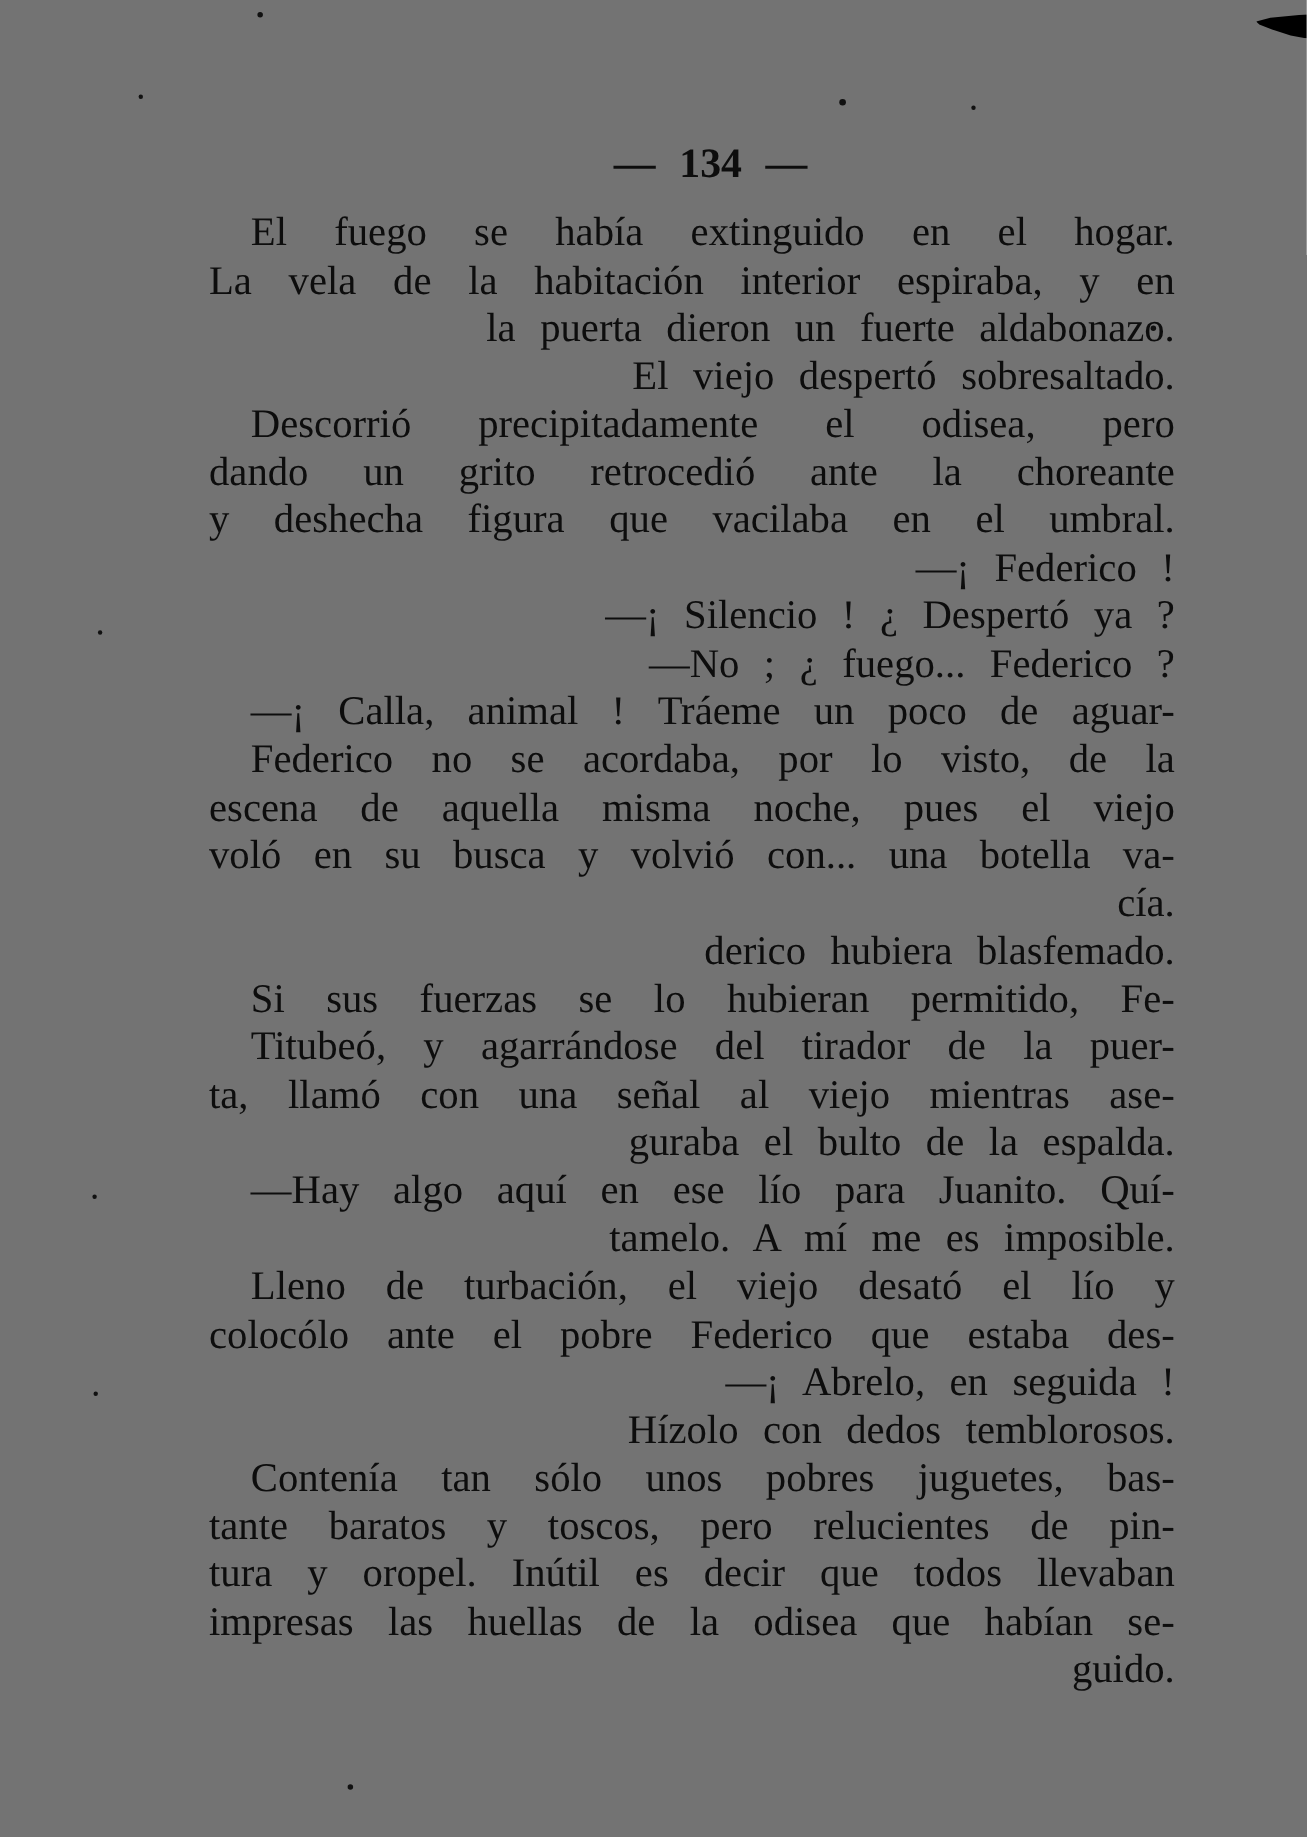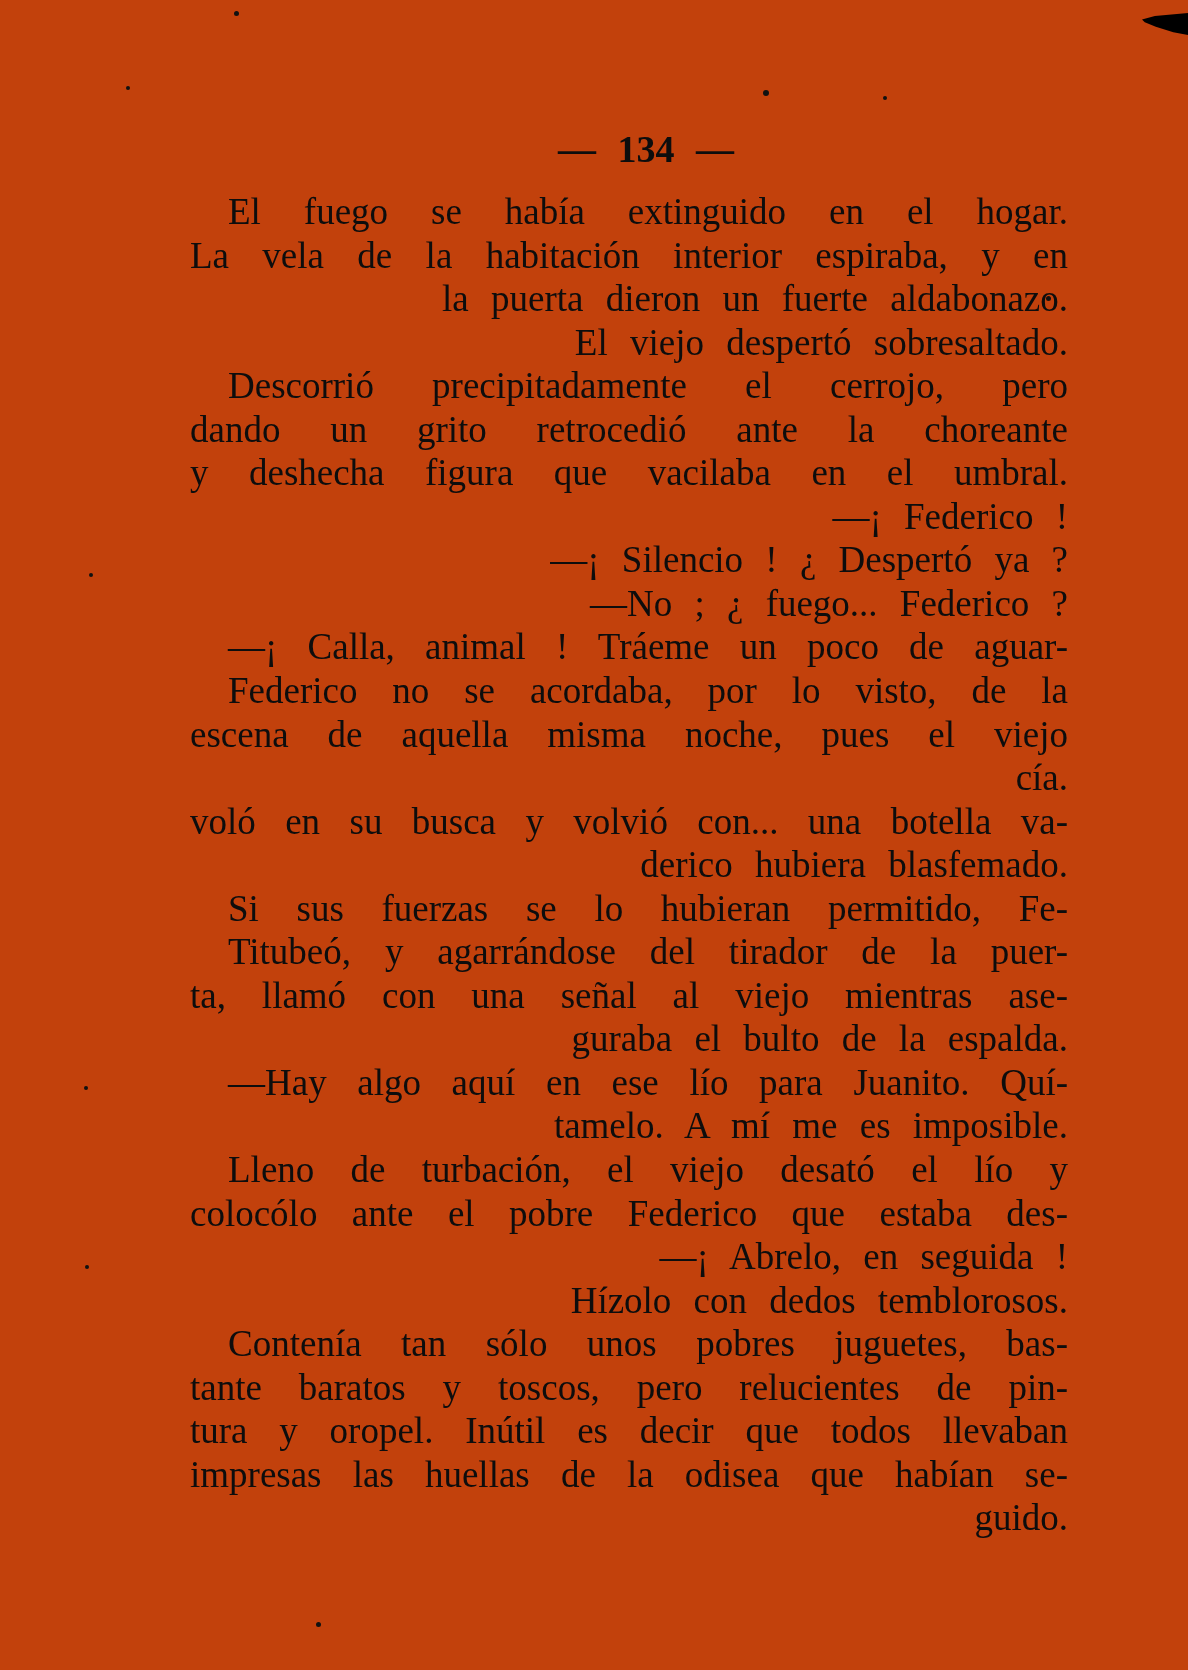--- a/index.html
+++ b/index.html
@@ -10,21 +10,21 @@
     width: 1188px;
     height: 1670px;
     position: relative;
     overflow: hidden;
     background: #ffffff;
     font-family: "Liberation Serif", "DejaVu Serif", serif;
   }
   .page {
     position: absolute;
     inset: 0;
-    background: #c2410c;
+    background: #737373;
     color: #0d0d0d;
   }
   .page-number {
     position: absolute;
     top: 128px;
     left: 190px;
     width: 878px;
     padding-left: 34px;
     box-sizing: border-box;
     text-align: center;
@@ -80,31 +80,31 @@
 
 <div class="page">
 
   <div class="page-number">— 134 —</div>
 
   <div class="text-block" id="text-block">
       <div class="line justify indent">El fuego se había extinguido en el hogar.</div>
       <div class="line justify">La vela de la habitación interior espiraba, y en</div>
       <div class="line loose">la puerta dieron un fuerte aldabonazo.</div>
       <div class="line loose indent">El viejo despertó sobresaltado.</div>
-      <div class="line justify indent">Descorrió precipitadamente el cerrojo, pero</div>
+      <div class="line justify indent">Descorrió precipitadamente el odisea, pero</div>
       <div class="line justify">dando un grito retrocedió ante la choreante</div>
       <div class="line justify">y deshecha figura que vacilaba en el umbral.</div>
       <div class="line loose indent">—¡ Federico !</div>
       <div class="line loose indent">—¡ Silencio ! ¿ Despertó ya ?</div>
       <div class="line loose indent">—No ; ¿ fuego... Federico ?</div>
       <div class="line justify indent">—¡ Calla, animal ! Tráeme un poco de aguar-</div>
       <div class="line justify indent">Federico no se acordaba, por lo visto, de la</div>
       <div class="line justify">escena de aquella misma noche, pues el viejo</div>
+      <div class="line justify">voló en su busca y volvió con... una botella va-</div>
       <div class="line loose">cía.</div>
-      <div class="line justify">voló en su busca y volvió con... una botella va-</div>
       <div class="line loose">derico hubiera blasfemado.</div>
       <div class="line justify indent">Si sus fuerzas se lo hubieran permitido, Fe-</div>
       <div class="line justify indent">Titubeó, y agarrándose del tirador de la puer-</div>
       <div class="line justify">ta, llamó con una señal al viejo mientras ase-</div>
       <div class="line loose">guraba el bulto de la espalda.</div>
       <div class="line justify indent">—Hay algo aquí en ese lío para Juanito. Quí-</div>
       <div class="line loose">tamelo. A mí me es imposible.</div>
       <div class="line justify indent">Lleno de turbación, el viejo desató el lío y</div>
       <div class="line justify">colocólo ante el pobre Federico que estaba des-</div>
       <div class="line loose indent">—¡ Abrelo, en seguida !</div>

